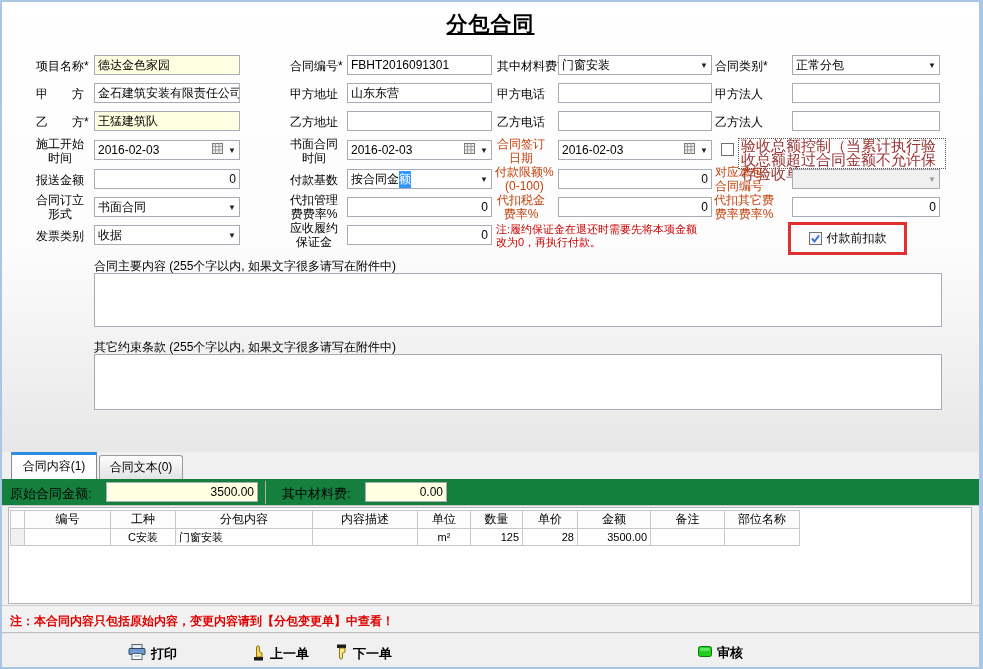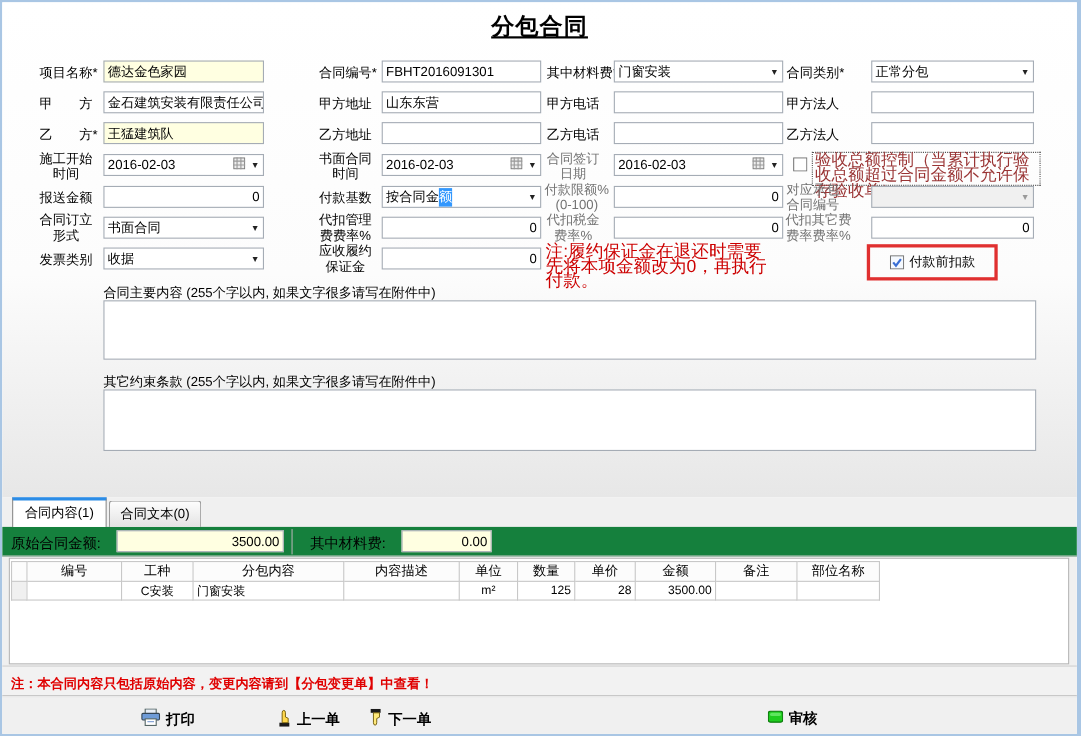--- a/index.html
+++ b/index.html
@@ -6,38 +6,38 @@
   html,body { background:#d7e4f2; }
   body { font-family:"Liberation Sans", sans-serif; }
   .window{ position:relative; width:983px; height:669px; background:#fff; overflow:hidden;
            border:2px solid #A9C6E4; border-right:4px solid #A9C6E4; font-size:12px; color:#000;}
   .form-bg{ position:absolute; left:0; top:0; width:100%; height:450px;
             background:linear-gradient(180deg,#FFFFFF 0%,#FCFCFC 55%,#E7E7E7 100%); }
   .lower-bg{ position:absolute; left:0; top:450px; width:100%; height:219px; background:#F0F0F0; }
   .title{ position:absolute; top:8px; left:0; width:100%; text-align:center;
           font-size:21px; font-weight:bold; text-decoration:underline; letter-spacing:1px;}
   .lbl{ position:absolute; font-size:12px; line-height:14px; white-space:pre-line; text-align:center;}
-  .maroon{ color:#737373; }
+  .maroon{ color:#c2410c; }
   .fld{ position:absolute; height:20px; border:1px solid #A5ACB5; background:#fff;
         font:12px "Liberation Sans",sans-serif; padding:0 3px; outline:none; }
   .req{ background:#FFFFE1; }
   .num{ text-align:right; }
   .combo{ position:absolute; height:20px; border:1px solid #A5ACB5; background:#fff;
           display:flex; align-items:center; padding-left:3px; overflow:hidden; cursor:default;}
   .combo .arrow{ margin-left:auto; flex:0 0 14px; text-align:center; font-size:8px; color:#222;}
   .combo.disabled{ background:#F0F0F0; }
   .combo.disabled .arrow{ color:#9a9a9a; }
   .combo .ctext{ white-space:nowrap; }
   .selhl{ background:#3297FD; color:#fff; }
   .calbtn{ flex:0 0 15px; text-align:center; margin-left:auto; }
   .combo.date .arrow{ margin-left:0; }
   .cb{ display:inline-block; width:13px; height:13px; line-height:0; }
   .dotted-label{ position:absolute; border:1px dotted #555; font-size:15px; line-height:14px;
                  color:#993333; padding:0 2px; text-align:left; white-space:normal;}
-  .rednote{ position:absolute; color:#CC0000; font-size:16px; line-height:13px; text-align:left; white-space:normal;}
+  .rednote{ position:absolute; color:#CC0000; font-size:11px; line-height:13px; text-align:left; white-space:normal;}
   .redbox{ position:absolute; border:3px solid #E03030; display:flex; align-items:center;
            justify-content:center; gap:5px; font-size:12px; }
   .ta-label{ position:absolute; font-size:12px; }
   .ta{ position:absolute; border:1px solid #A5ACB5; background:#fff; resize:none; outline:none;
        font:12px "Liberation Sans",sans-serif; padding:2px;}
   .tabstrip{ position:absolute; left:0; top:450px; width:100%; height:27px;padding-left:44px; }
   .tab{ position:absolute; font-size:12px; text-align:center; cursor:default; }
   .tab.active{ left:9px; top:0; width:86px; height:27px; background:#fff;
                border:1px solid #8A8A8A; border-top:3px solid #2B8CE6; border-bottom:none;
                line-height:23px; z-index:2;}

